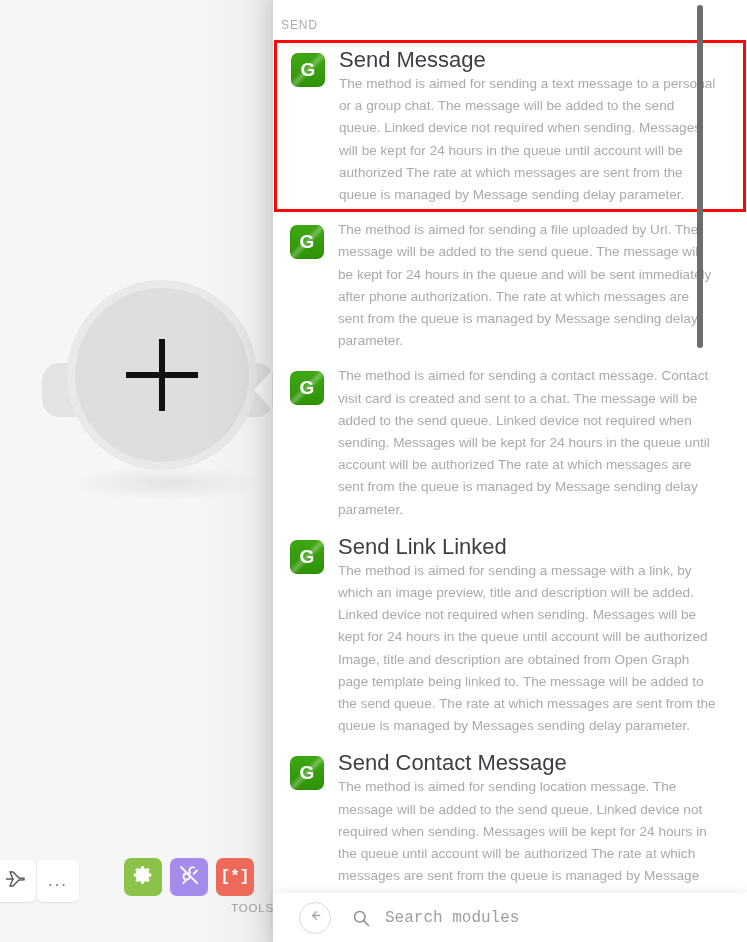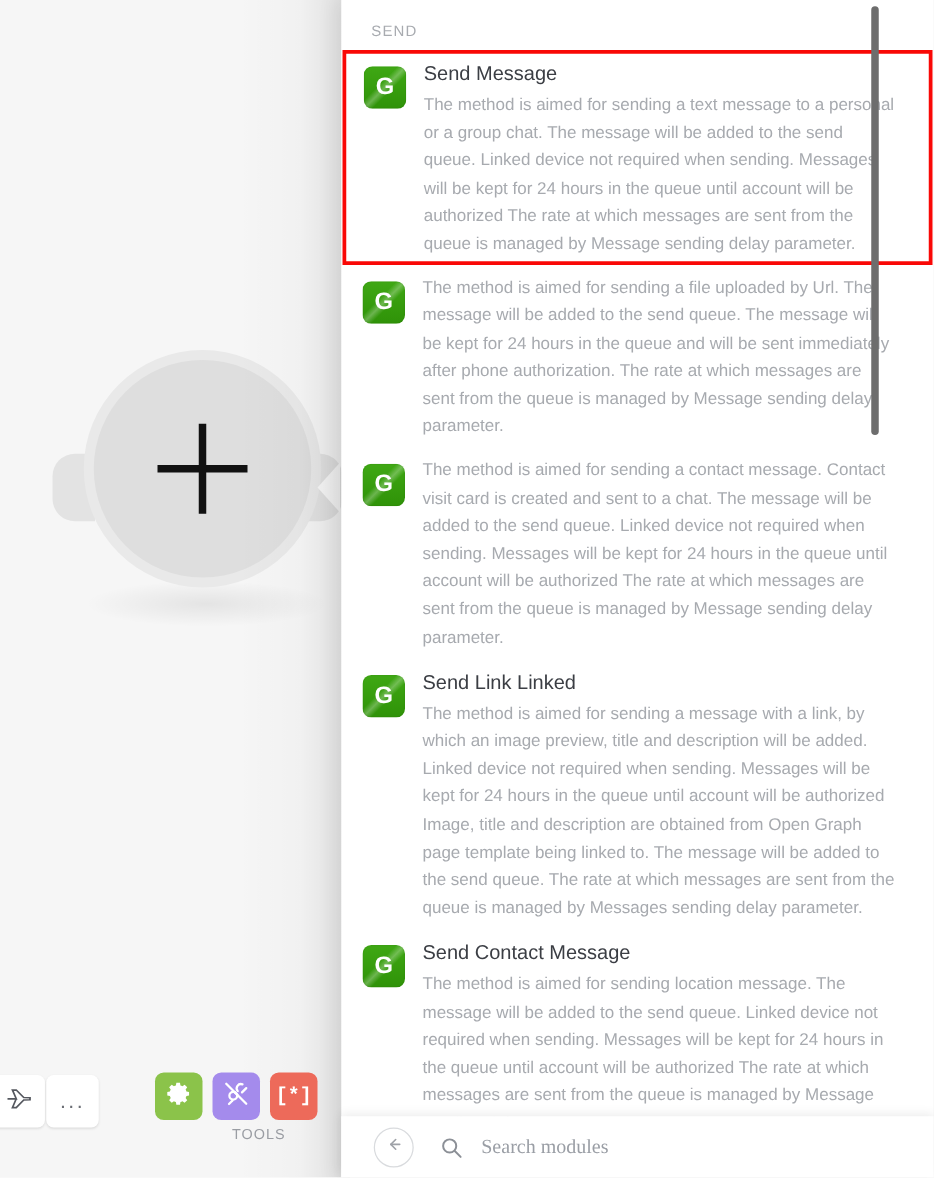--- a/index.html
+++ b/index.html
@@ -130,21 +130,21 @@
   }
   .tools-icons { display: flex; gap: 8px; }
   .tool-icon {
     width: 38px; height: 38px;
     border-radius: 7px;
     display: flex; align-items: center; justify-content: center;
     color: #fff;
   }
   .tools-label {
     margin-top: 6px;
-    text-align: center;
+    text-align: right;
     padding-left: 16px;
     font-size: 11.5px;
     letter-spacing: 0.8px;
     color: #9a9da3;
   }
   .regex-glyph { font-size: 16px; font-weight: bold; font-family: "Liberation Mono", monospace; }
 
   
   .panel {
     position: absolute;
@@ -159,21 +159,21 @@
     position: absolute;
     left: 0; top: 0;
     width: 474px;
     height: 893px;
     overflow: hidden;
   }
   .section-head {
     font-size: 12px;
     letter-spacing: 0.9px;
     color: #a8abb0;
-    padding: 18px 0 8px 24px;
+    padding: 18px 0 8px 8px;
   }
   .module-list { padding: 0; margin: 0; list-style: none; }
 
   .module {
     display: flex;
     gap: 14px;
     padding: 6px 30px 6px 17px;
     position: relative;
   }
   .module.highlighted {
@@ -191,21 +191,21 @@
       linear-gradient(180deg, #3fa814 0%, #2f9208 100%);
     color: #fff;
     display: flex; align-items: center; justify-content: center;
     font-size: 19px;
     font-weight: bold;
     font-family: "Liberation Sans", sans-serif;
     box-shadow: inset 0 0 0 1px rgba(0,0,0,0.04);
   }
   .mod-body { flex: 1 1 auto; min-width: 0; }
   .mod-title {
-    font-size: 16px;
+    font-size: 22px;
     color: #3b3e44;
     line-height: 24px;
     padding-top: 2px;
   }
   .mod-desc {
     font-size: 13.6px;
     color: #a7aaaf;
     line-height: 22.2px;
     padding-top: 1px;
   }
@@ -253,21 +253,21 @@
     display: flex;
     align-items: center;
   }
   .search-input {
     flex: 1 1 auto;
     margin-left: 12px;
     margin-right: 16px;
     border: none;
     outline: none;
     background: transparent;
-    font-family: Liberation Serif, serif;
+    font-family: Liberation Mono, monospace;
     font-size: 16px;
     color: #3b3e44;
   }
   .search-input::placeholder { color: #9a9ea5; }
 </style>
 </head>
 <body>
 
 <div id="app">
 

